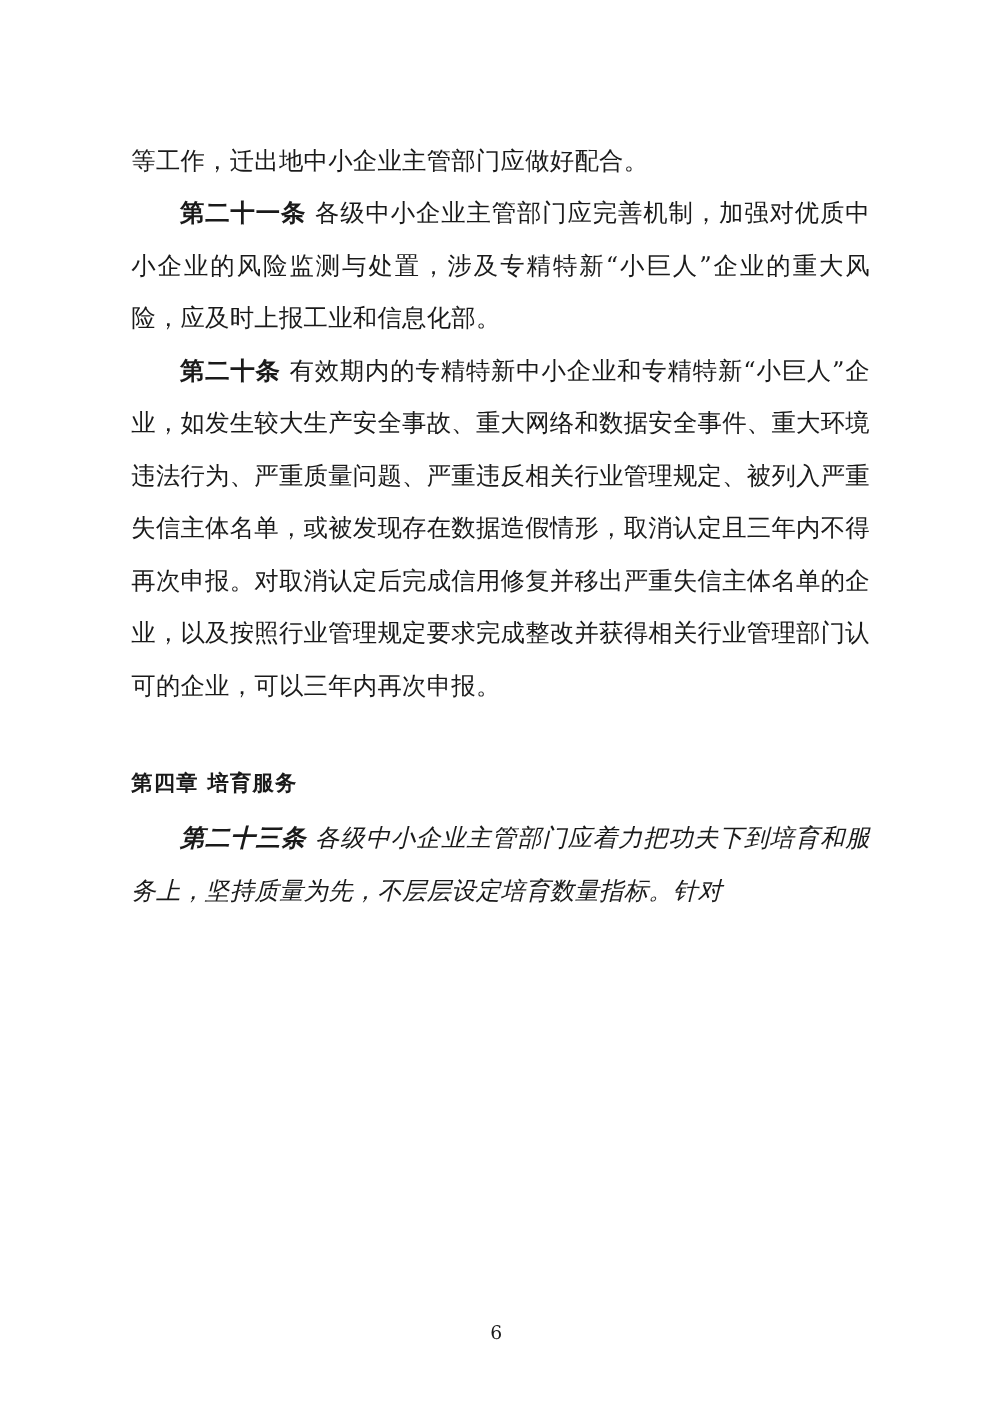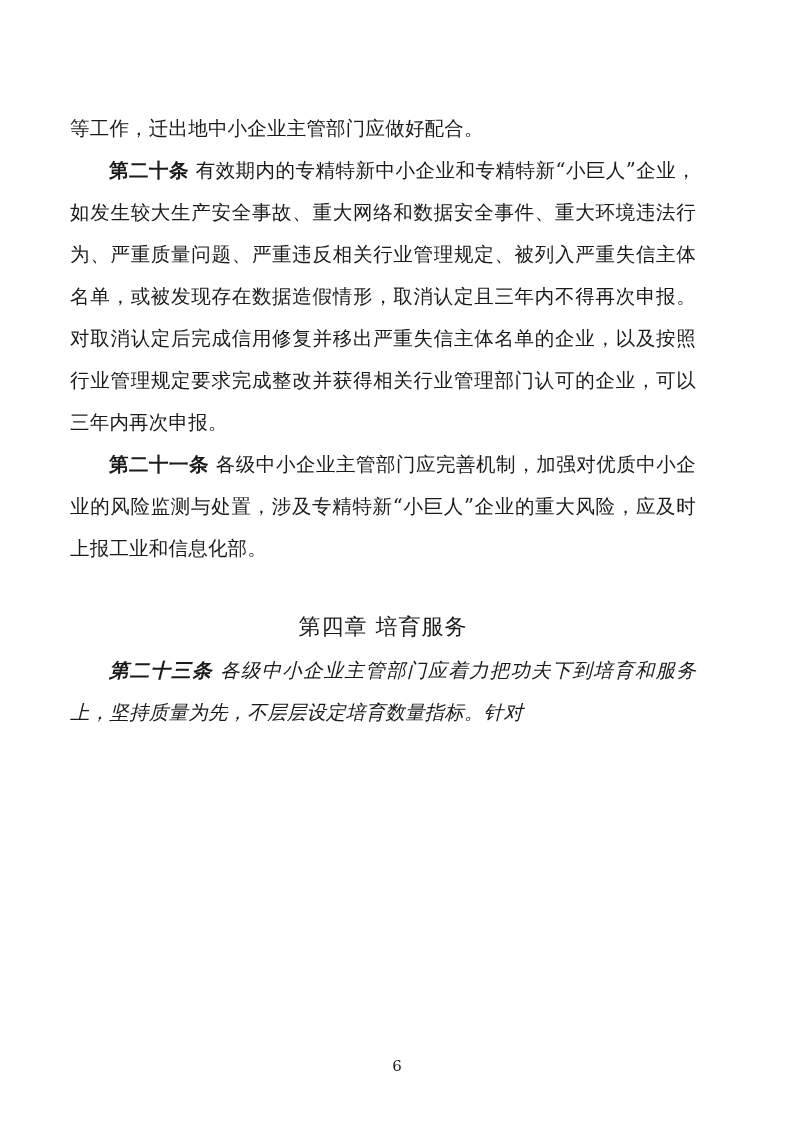--- a/index.html
+++ b/index.html
@@ -12,42 +12,41 @@
     height: 1123px;
     font-family: "DejaVu Serif", "Liberation Serif", serif;
     color: #1a1a1a;
     position: relative;
     overflow: hidden;
   }
   .page {
     width: 794px;
     height: 1123px;
     box-sizing: border-box;
-    padding: 108px 98px 60px 70px;
+    padding: 108px 98px 60px 105px;
     position: relative;
   }
   .para {
     font-size: 19.5px;
     line-height: 42px;
     text-align: justify;
     text-justify: inter-ideograph;
     margin: 0;
     letter-spacing: 0.2px;
   }
   .indent {
     text-indent: 2em;
   }
   .lead {
     font-weight: bold;
   }
   .section-heading {
-    text-align: center;
-    font-size: 22px;
+    font-size: 17px;
     line-height: 42px;
-    font-weight: normal;
+    font-weight: bold;
     margin: 0;
     letter-spacing: 1px;
   }
   .gap-before-heading {
     margin-top: 36px;
   }
   .gap-after-heading {
     margin-top: 2px;
     font-style: italic;
   }
@@ -62,23 +61,23 @@
     color: #1a1a1a;
   }
 </style>
 </head>
 <body>
 
 <div class="page">
 
   <p class="para"><span>等工作，迁出地中小企业主管部门应做好配合。</span></p>
 
+  <p class="para indent"><span class="lead">第二十一条</span>&nbsp;<span>各级中小企业主管部门应完善机制，加强对优质中小企业的风险监测与处置，涉及专精特新“小巨人”企业的重大风险，应及时上报工业和信息化部。</span></p>
+
   <p class="para indent"><span class="lead">第二十条</span>&nbsp;<span>有效期内的专精特新中小企业和专精特新“小巨人”企业，如发生较大生产安全事故、重大网络和数据安全事件、重大环境违法行为、严重质量问题、严重违反相关行业管理规定、被列入严重失信主体名单，或被发现存在数据造假情形，取消认定且三年内不得再次申报。对取消认定后完成信用修复并移出严重失信主体名单的企业，以及按照行业管理规定要求完成整改并获得相关行业管理部门认可的企业，可以三年内再次申报。</span></p>
-
-  <p class="para indent"><span class="lead">第二十一条</span>&nbsp;<span>各级中小企业主管部门应完善机制，加强对优质中小企业的风险监测与处置，涉及专精特新“小巨人”企业的重大风险，应及时上报工业和信息化部。</span></p>
 
 
   <p class="section-heading gap-before-heading">第四章  培育服务</p>
 
   <p class="para indent gap-after-heading"><span class="lead">第二十三条</span>&nbsp;<span>各级中小企业主管部门应着力把功夫下到培育和服务上，坚持质量为先，不层层设定培育数量指标。针对</span></p>
 
   <div class="page-number">6</div>
 
 </div>
 

